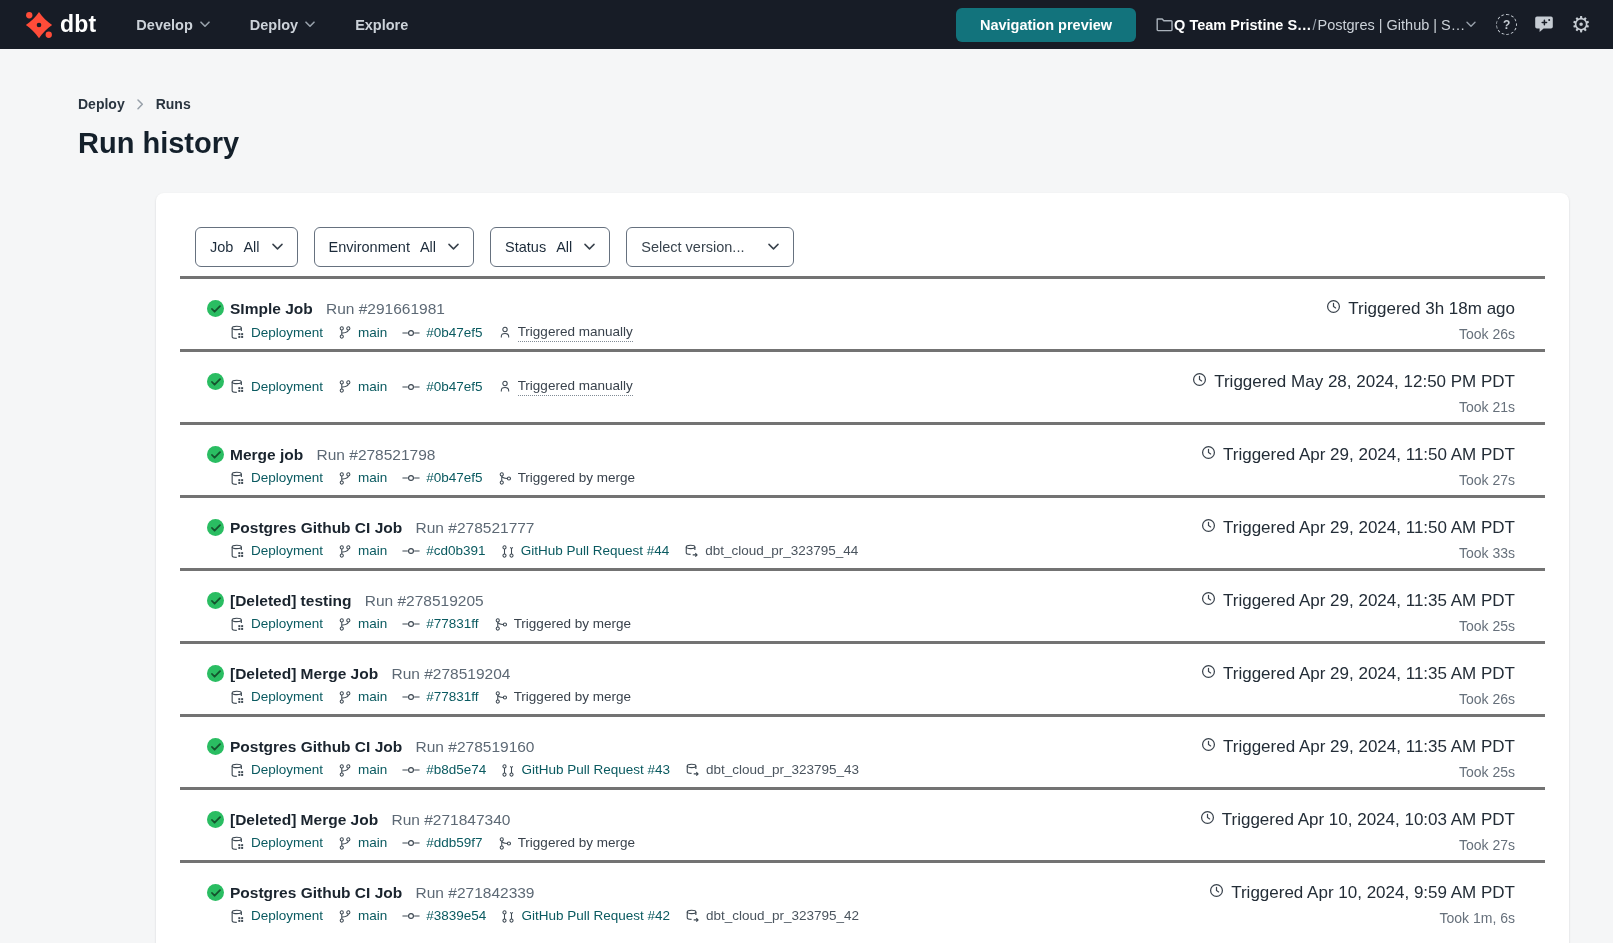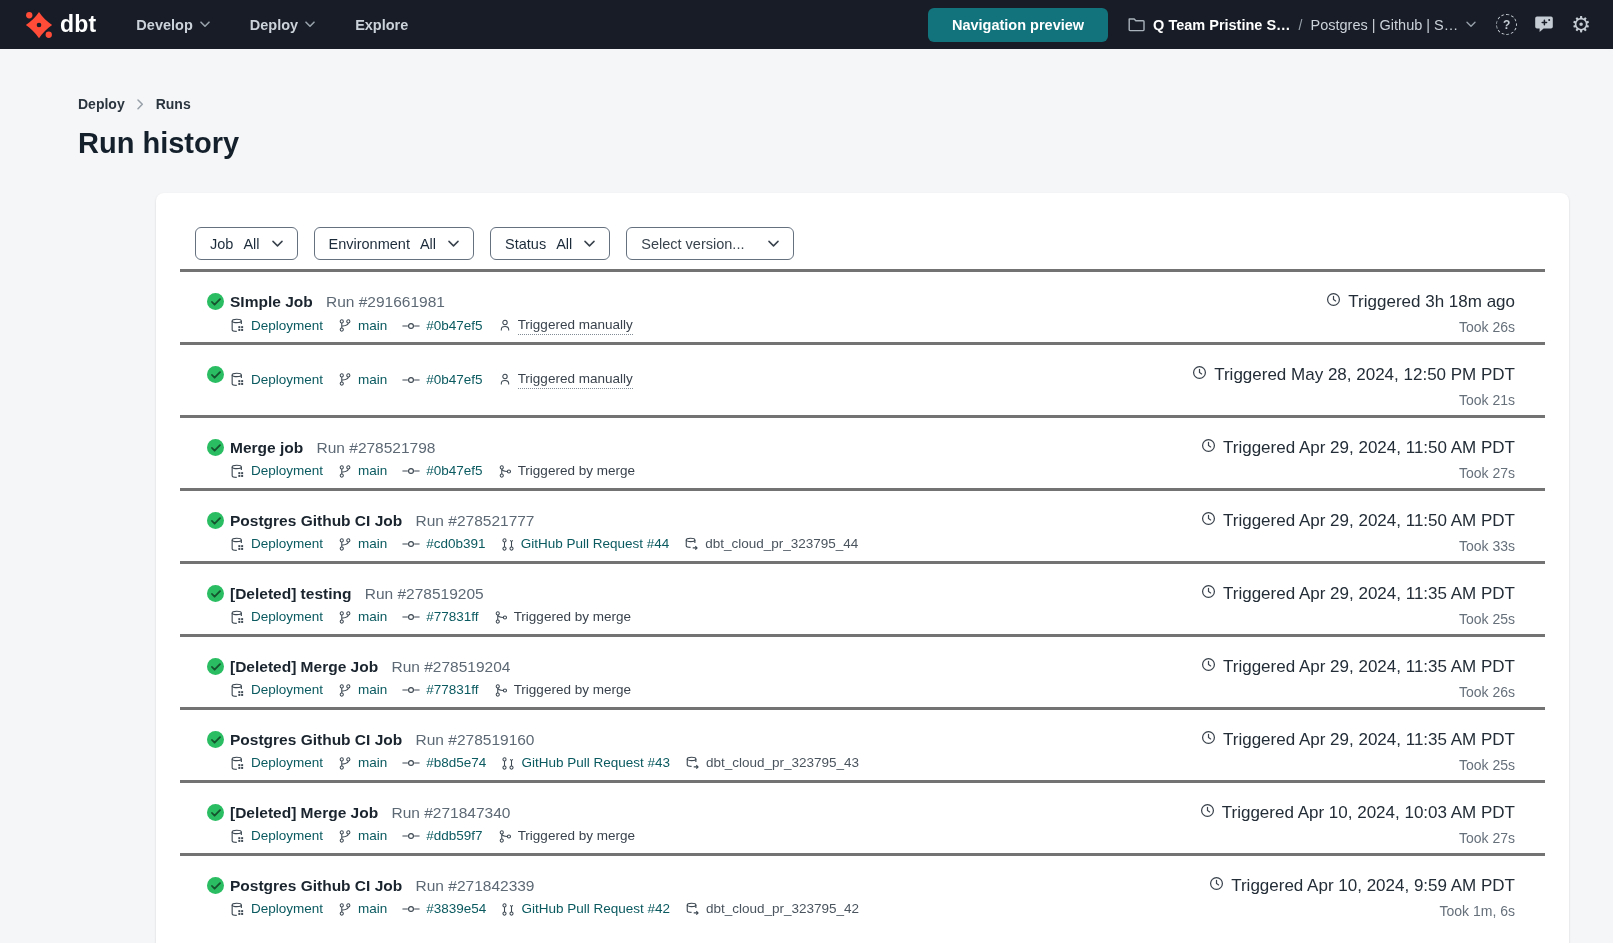--- a/index.html
+++ b/index.html
@@ -26,21 +26,21 @@
     display: flex; align-items: center; gap: 7px;
     color: #ccd2d9; font-size: 14.5px; font-weight: 700; cursor: pointer;
   }
   .nav-chevron { stroke: #98a1ab; }
   .nav-right { margin-left: auto; display: flex; align-items: center; gap: 20px; }
   .preview-btn {
     background: #12737c; color: #fff; border: none;
     font-family: inherit; font-size: 14.5px; font-weight: 700;
     padding: 9px 24px; border-radius: 6px; cursor: pointer;
   }
-  .project-selector { display: flex; align-items: center; gap: 8px; cursor: pointer; }
+  .project-selector { display: flex; align-items: center; gap: 1px; cursor: pointer; }
   .ps-account { color: #fff; font-size: 14.5px; font-weight: 700; }
   .ps-sep { color: #98a1ab; font-size: 14px; }
   .ps-project { color: #ccd2d9; font-size: 14.5px; font-weight: 400; }
   .nav-icons { display: flex; align-items: center; gap: 17px; }
   .help-icon {
     width: 21px; height: 21px; border: 1.6px dashed #c6ccd3; border-radius: 50%;
     color: #c6ccd3; font-size: 12px; font-weight: 700;
     display: flex; align-items: center; justify-content: center; cursor: pointer;
   }
   .gear-icon { color: #c6ccd3; font-size: 22px; line-height: 1; cursor: pointer; }
@@ -62,21 +62,21 @@
   .card {
     margin: 33px 122px 0 78px;
     width: 1413px;
     background: #fff; border-radius: 8px;
     box-shadow: 0 1px 2px rgba(16,24,40,.07), 0 1px 3px rgba(16,24,40,.08);
     min-height: 760px;
   }
   .filters { display: flex; gap: 16px; padding: 34px 39px 9px 39px; }
   .filter-pill {
     display: flex; align-items: center; gap: 10px;
-    height: 33px; padding: 0 14px;
+    height: 40px; padding: 0 14px;
     border: 1px solid #66717f; border-radius: 6px; background: #fff;
     font-family: inherit; font-size: 14.5px; color: #1c2b3a; cursor: pointer;
   }
   .filter-pill .pill-chevron { stroke: #39424c; margin-left: 2px; }
   .pill-placeholder { color: #39444e; text-align: right; }
 
   
   .run-list { margin: 0 24px; }
   .run-row {
     height: 73px; border-top: 3px solid #737373;

